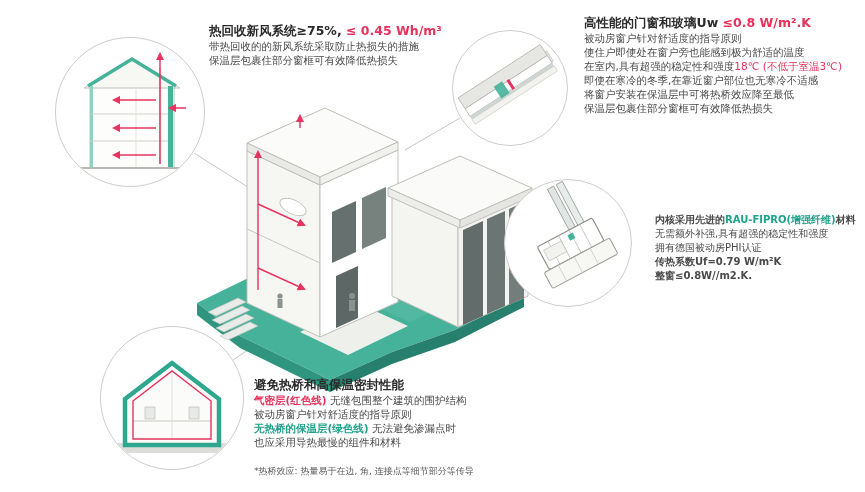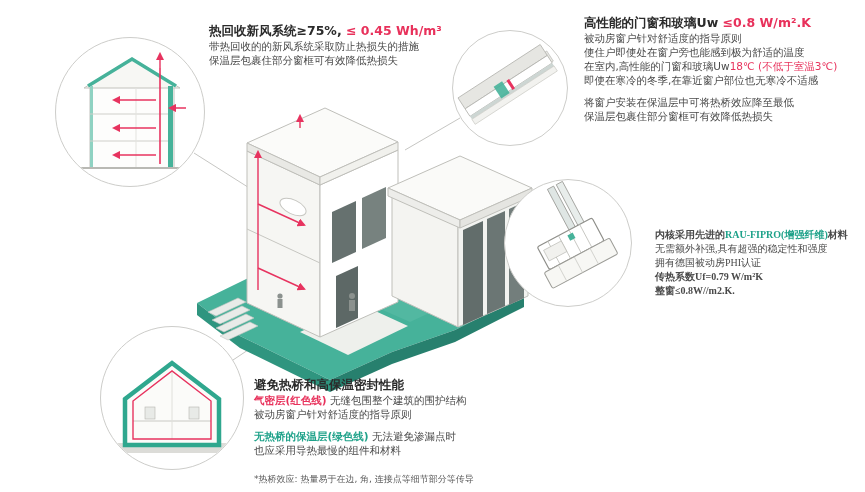--- a/index.html
+++ b/index.html
@@ -13,21 +13,21 @@
     overflow:hidden;box-sizing:border-box;
   }
   .circle svg{display:block;}
   .tb{position:absolute;}
   .tb .title{font-weight:bold;font-size:12.5px;color:#2b2b2b;line-height:17px;white-space:nowrap;}
   .tb .line{font-size:10.5px;line-height:14px;color:#4a4a4a;white-space:nowrap;}
   .tb3 .line{font-size:10px;line-height:14px;}
   .red{color:#E8315B;}
   .teal{color:#1FA28A;}
   .bold{font-weight:bold;}
-  .gap{margin-top:8px;}
+  .gap{}
   .footnote{font-size:9px;line-height:12px;color:#5a5a5a;margin-top:16px;white-space:nowrap;}
 </style>
 </head>
 <body>
 
 <div class="canvas">
 
   <svg class="scene" width="865" height="492" viewBox="0 0 865 492">
     <defs>
       <marker id="arrR" markerWidth="6" markerHeight="6" refX="4.5" refY="3" orient="auto">
@@ -167,27 +167,27 @@
   <div class="tb" style="left:209px;top:22px;width:280px;">
     <div class="title"><span>热回收新风系统≥75%, </span><span class="red">≤ 0.45 Wh/m³</span></div>
     <div class="line">带热回收的的新风系统采取防止热损失的措施</div>
     <div class="line">保温层包裹住部分窗框可有效降低热损失</div>
   </div>
 
   <div class="tb" style="left:584px;top:14px;width:281px;">
     <div class="title"><span>高性能的门窗和玻璃Uw </span><span class="red">≤0.8 W/m².K</span></div>
     <div class="line">被动房窗户针对舒适度的指导原则</div>
     <div class="line">使住户即使处在窗户旁也能感到极为舒适的温度</div>
-    <div class="line"><span>在室内,高性能的门窗和玻璃Uw</span><span class="red">18℃ (不低于室温3℃)</span></div>
+    <div class="line"><span>在室内,具有超强的稳定性和强度</span><span class="red">18℃ (不低于室温3℃)</span></div>
     <div class="line">即使在寒冷的冬季,在靠近窗户部位也无寒冷不适感</div>
     <div class="line gap">将窗户安装在保温层中可将热桥效应降至最低</div>
     <div class="line">保温层包裹住部分窗框可有效降低热损失</div>
   </div>
 
-  <div class="tb tb3" style="left:655px;top:228px;width:210px;font-family:Liberation Serif, serif;">
+  <div class="tb tb3" style="left:655px;top:213px;width:210px;">
     <div class="line bold"><span>内核采用先进的</span><span class="teal">RAU-FIPRO(增强纤维)</span><span>材料</span></div>
     <div class="line">无需额外补强,具有超强的稳定性和强度</div>
     <div class="line">拥有德国被动房PHI认证</div>
     <div class="line teal bold">传热系数Uf=0.79 W/m²K</div>
     <div class="line teal bold">整窗≤0.8W//m2.K.</div>
   </div>
 
   <div class="tb" style="left:254px;top:376px;width:320px;">
     <div class="title">避免热桥和高保温密封性能</div>
     <div class="line"><span class="red bold">气密层(红色线)</span><span> 无缝包围整个建筑的围护结构</span></div>

